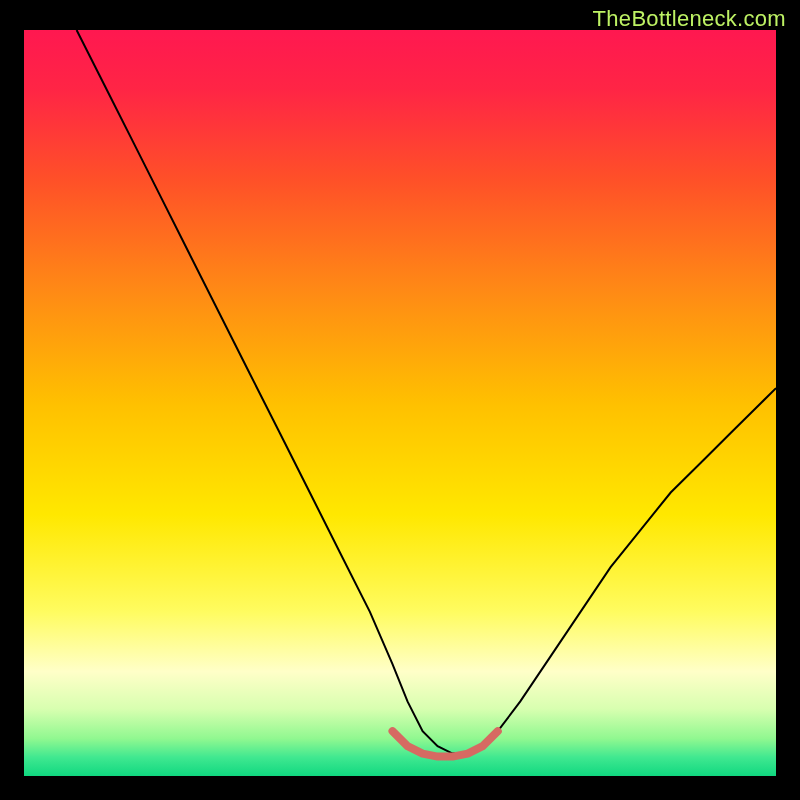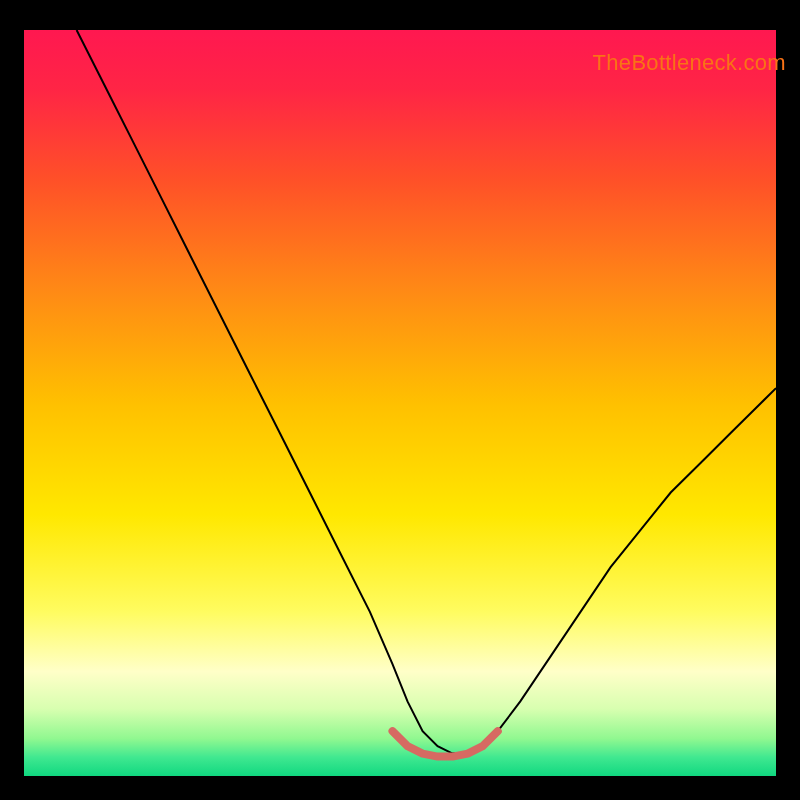--- a/index.html
+++ b/index.html
@@ -8,26 +8,25 @@
     height: 800px;
     background: #000;
     position: relative;
     font-family: Arial, sans-serif;
     overflow: hidden;
   }
   .watermark {
     position: absolute;
     top: 6px;
     right: 14px;
-    color: #f97316;
+    color: #bef264;
     font-size: 22px;
     font-weight: normal;
     z-index: 10;
     letter-spacing: 0.3px;
-    margin-top: 44px;
   }
   .plot-frame {
     position: absolute;
     left: 24px;
     top: 30px;
     width: 752px;
     height: 746px;
     background: #000;
   }
   .plot-inner {

